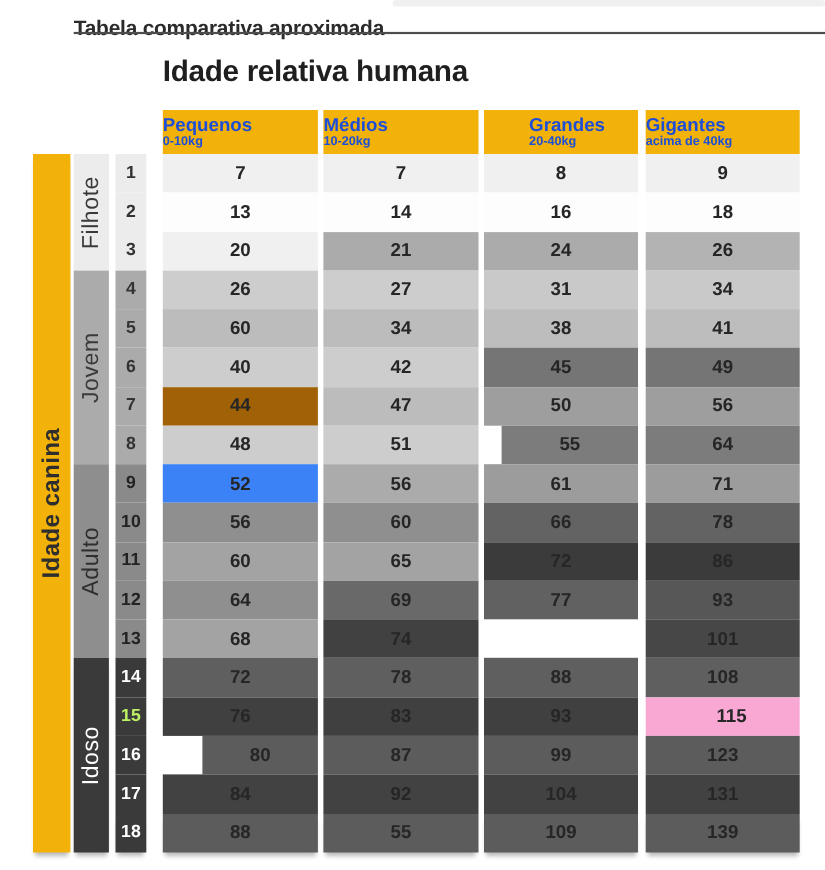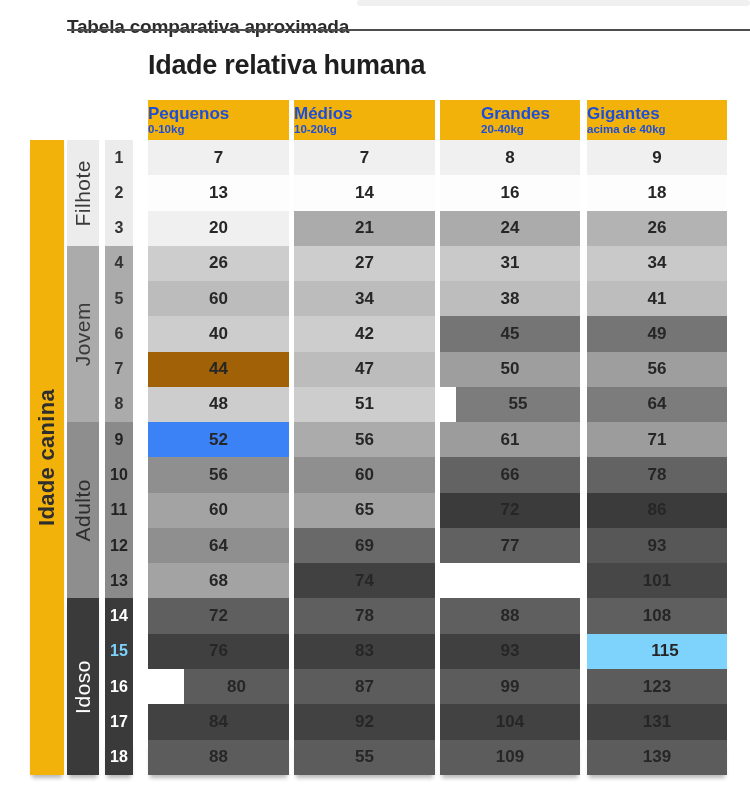--- a/index.html
+++ b/index.html
@@ -184,25 +184,25 @@
       <div class="cell" style="grid-area: 13 / 13; background: rgb(87, 87, 87);">93</div>
       <div class="numcell" style="grid-area: 14 / 5; background: rgb(138, 138, 138); color: rgb(34, 34, 34);">13</div>
       <div class="cell" style="grid-area: 14 / 7; background: rgb(163, 163, 163);">68</div>
       <div class="cell" style="grid-area: 14 / 9; background: rgb(65, 65, 65);">74</div>
       <div class="cell" style="grid-area: 14 / 13; background: rgb(71, 71, 71);">101</div>
       <div class="numcell" style="grid-area: 15 / 5; background: rgb(58, 58, 58); color: rgb(255, 255, 255);">14</div>
       <div class="cell" style="grid-area: 15 / 7; background: rgb(95, 95, 95);">72</div>
       <div class="cell" style="grid-area: 15 / 9; background: rgb(95, 95, 95);">78</div>
       <div class="cell" style="grid-area: 15 / 11; background: rgb(95, 95, 95);">88</div>
       <div class="cell" style="grid-area: 15 / 13; background: rgb(95, 95, 95);">108</div>
-      <div class="numcell" style="grid-area: 16 / 5; background: rgb(58, 58, 58); color: #7dd3fc;">15</div>
+      <div class="numcell" style="grid-area: 16 / 5; background: rgb(58, 58, 58); color: #bef264;">15</div>
       <div class="cell" style="grid-area: 16 / 7; background: rgb(64, 64, 64);">76</div>
       <div class="cell" style="grid-area: 16 / 9; background: rgb(64, 64, 64);">83</div>
       <div class="cell" style="grid-area: 16 / 11; background: rgb(64, 64, 64);">93</div>
-      <div class="cell" style="grid-area: 16 / 13; background: #7dd3fc; padding-left: 16px;">115</div>
+      <div class="cell" style="grid-area: 16 / 13; background: #f9a8d4; padding-left: 16px;">115</div>
       <div class="numcell" style="grid-area: 17 / 5; background: rgb(58, 58, 58); color: rgb(255, 255, 255);">16</div>
       <div class="cell" style="grid-area: 17 / 7; background: rgb(92, 92, 92); margin-left: 36px;">80</div>
       <div class="cell" style="grid-area: 17 / 9; background: rgb(92, 92, 92);">87</div>
       <div class="cell" style="grid-area: 17 / 11; background: rgb(92, 92, 92);">99</div>
       <div class="cell" style="grid-area: 17 / 13; background: rgb(92, 92, 92);">123</div>
       <div class="numcell" style="grid-area: 18 / 5; background: rgb(58, 58, 58); color: rgb(255, 255, 255);">17</div>
       <div class="cell" style="grid-area: 18 / 7; background: rgb(66, 66, 66);">84</div>
       <div class="cell" style="grid-area: 18 / 9; background: rgb(66, 66, 66);">92</div>
       <div class="cell" style="grid-area: 18 / 11; background: rgb(66, 66, 66);">104</div>
       <div class="cell" style="grid-area: 18 / 13; background: rgb(66, 66, 66);">131</div>

